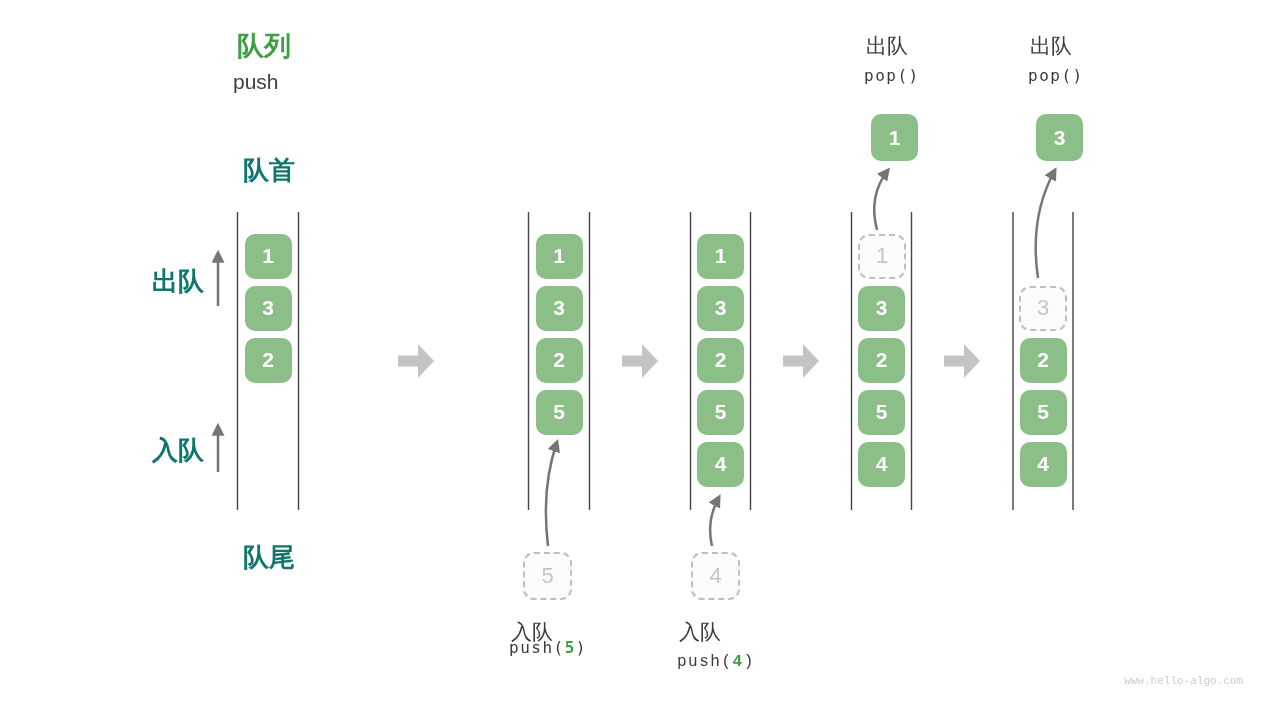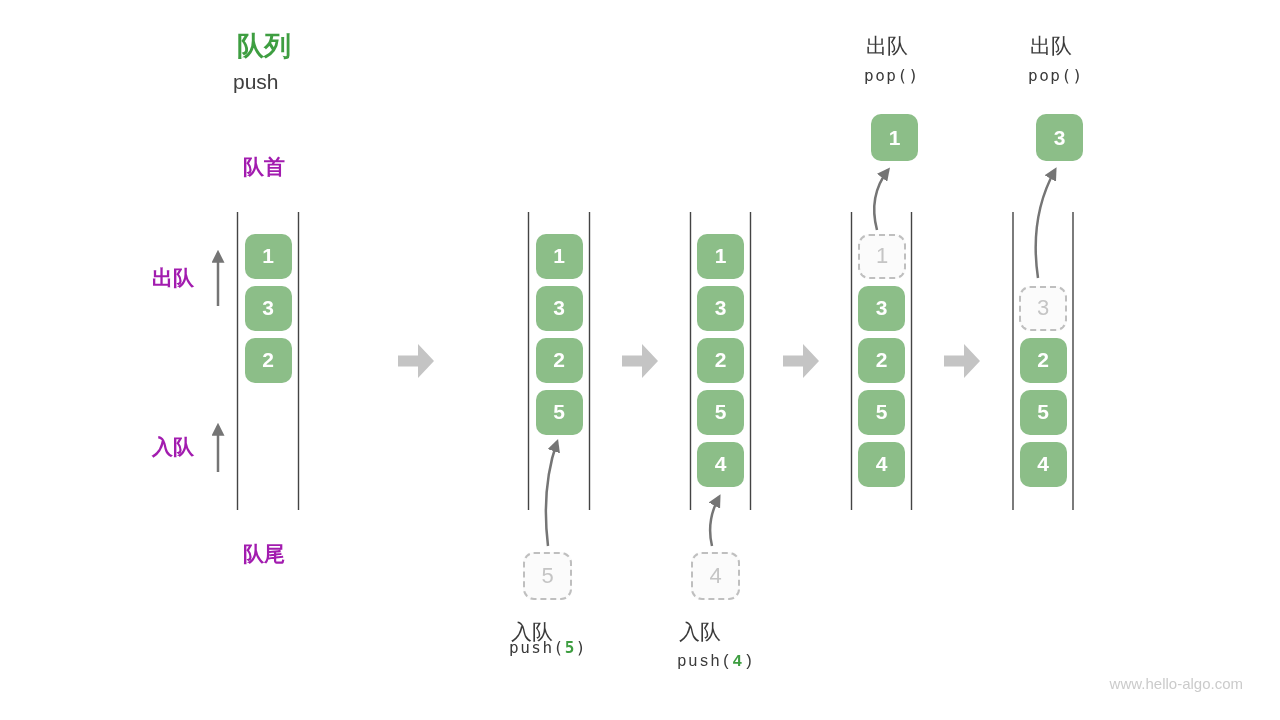--- a/index.html
+++ b/index.html
@@ -5,28 +5,28 @@
   html,body{margin:0;padding:0;background:#fff;}
   .canvas{position:relative;width:1280px;height:720px;background:#ffffff;overflow:hidden;
           font-family:"Liberation Sans", sans-serif;border-radius:30px;}
   svg.art{position:absolute;left:0;top:0;width:1280px;height:720px;}
   .box{position:absolute;width:47px;height:45px;border-radius:10px;background:#8CBE88;
        color:#ffffff;font-weight:bold;font-size:21px;display:flex;align-items:center;
        justify-content:center;}
   .ghost{position:absolute;border:2.5px dashed #BFBFBF;border-radius:11px;background:#FBFBFB;
        color:#C5C5C5;font-size:22px;display:flex;align-items:center;justify-content:center;
        box-sizing:border-box;}
-  .cjk{position:absolute;color:#a21caf;font-size:21px;font-weight:bold;white-space:nowrap;}
+  .cjk{position:absolute;color:#0f766e;font-size:26px;font-weight:bold;white-space:nowrap;}
   .op-zh{position:absolute;color:#3A3A3A;font-size:21px;white-space:nowrap;}
   .code{position:absolute;font-family:"DejaVu Sans Mono", monospace;font-size:16px;
         color:#3A3A3A;letter-spacing:1.5px;white-space:nowrap;}
   .code .arg{color:#3E9E41;font-weight:bold;}
   .title-zh{position:absolute;font-size:27px;font-weight:bold;color:#3E9E41;}
   .title-en{position:absolute;font-size:21px;color:#3F3F3F;}
-  .watermark{position:absolute;font-family:Liberation Sans, sans-serif;font-size:15px;
+  .watermark{position:absolute;font-family:Liberation Mono, monospace;font-size:11px;
         color:#CBCBCB;}
 </style>
 </head>
 <body>
 
 <div class="canvas">
 
   <svg class="art">
     <defs>
       <marker id="ah" viewBox="0 0 10 10" refX="7.5" refY="5" markerWidth="5.2" markerHeight="5.2" orient="auto-start-reverse">

